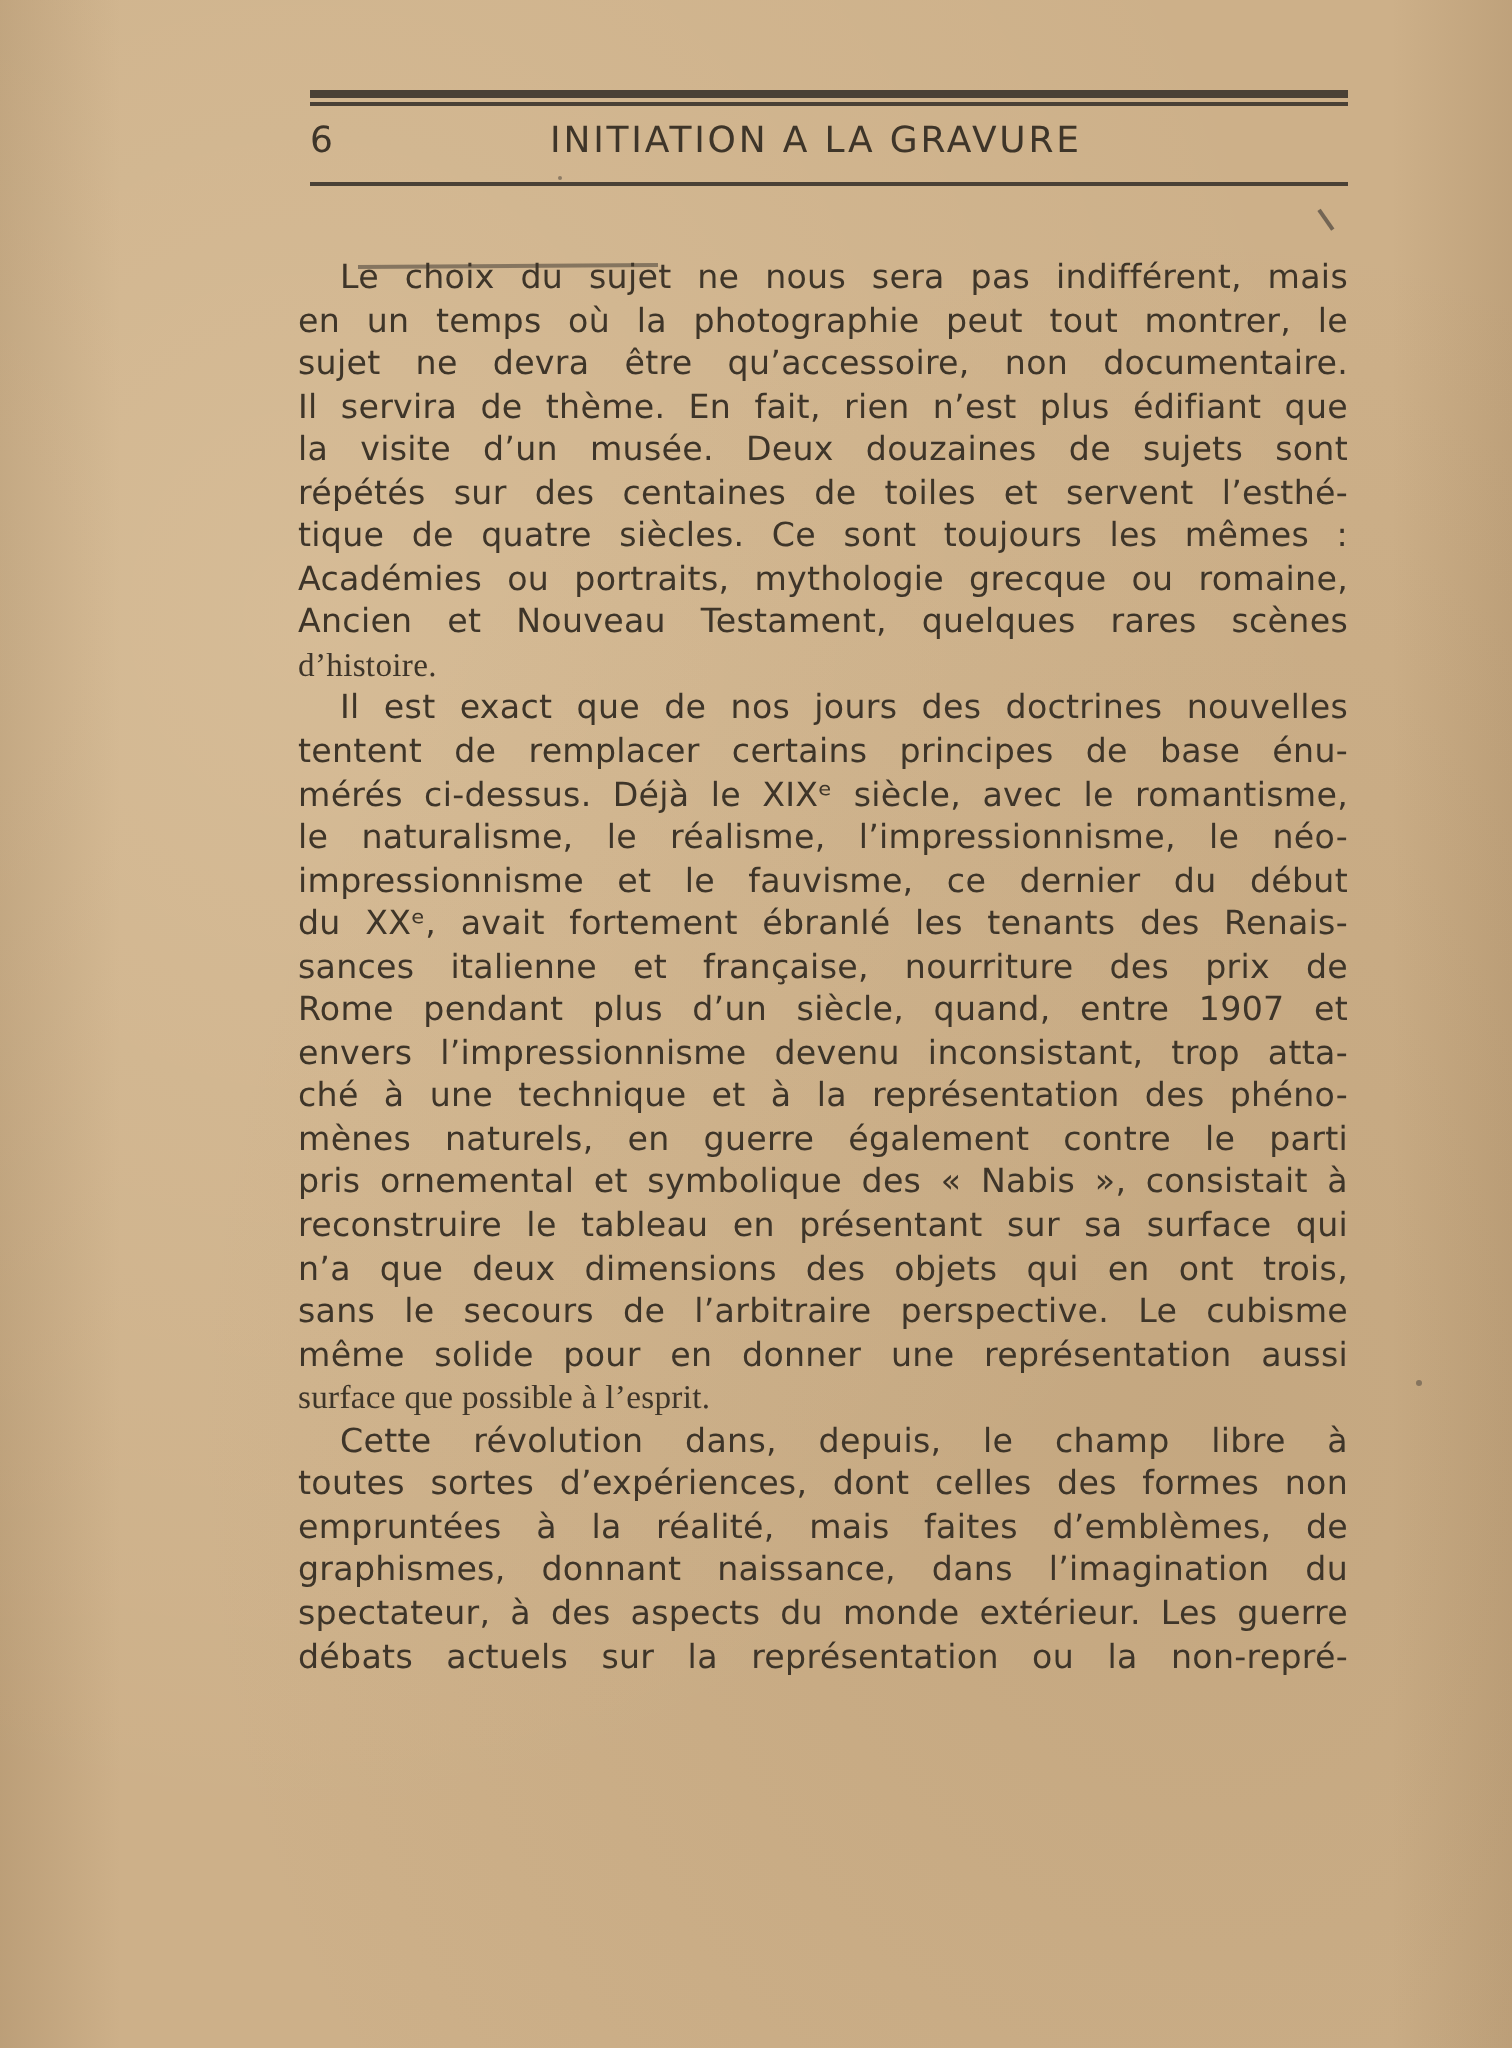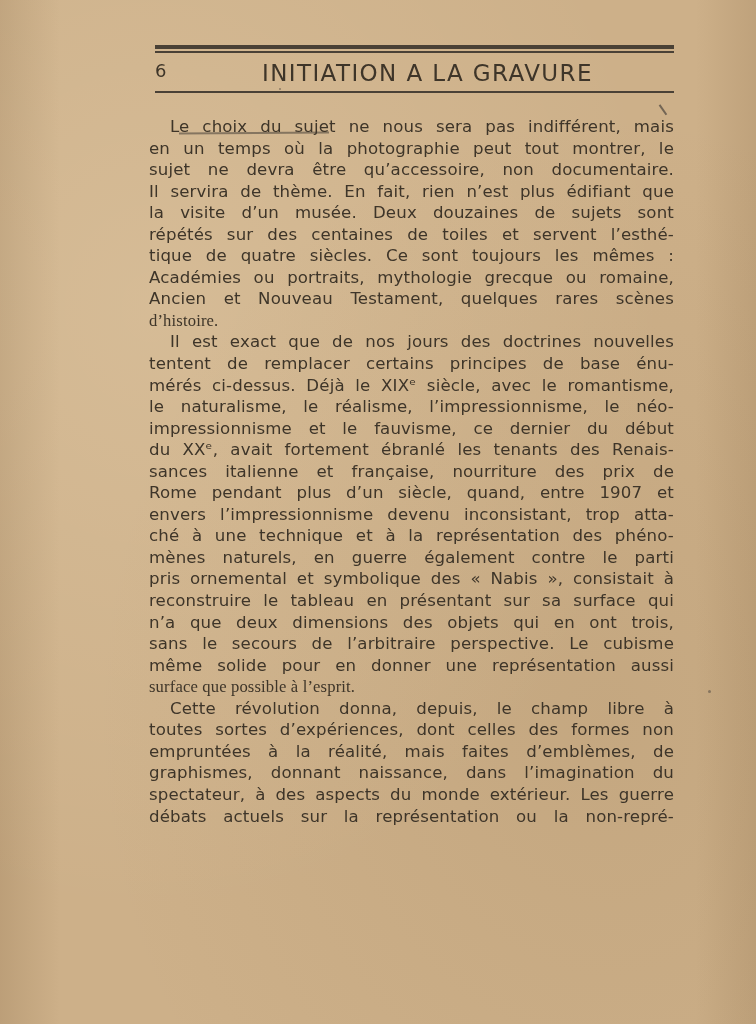--- a/index.html
+++ b/index.html
@@ -13,22 +13,22 @@
     position: relative;
     font-family: "DejaVu Sans", sans-serif;
     color: #3e3529;
   }
   .page { position: absolute; left: 155px; top: 0; width: 519px; height: 1024px; }
   .rule-thick { position: absolute; left: 0; right: 0; top: 45px; height: 4px; background: #4a4136; }
   .rule-thin-top { position: absolute; left: 0; right: 0; top: 51px; height: 1.5px; background: #4a4136; }
   .rule-bottom { position: absolute; left: 0; right: 0; top: 91px; height: 1.5px; background: #4a4136; }
   .running-head { position: absolute; left: 0; right: 0; top: 60px; height: 26px; }
   .page-number { position: absolute; left: 0; top: 0; font-size: 18px; letter-spacing: 0.5px; }
-  .running-title { position: absolute; left: 107px; top: 0; font-size: 23px; letter-spacing: 1.4px; }
-  .body-text { position: absolute; left: -6px; right: 0; top: 116px; }
+  .running-title { position: absolute; left: 120px; top: 0; font-size: 18px; letter-spacing: 1.4px; }
+  .body-text { position: absolute; left: -6px; right: 0; top: 128px; }
   .line {
     height: 21.55px; line-height: 21.55px; font-size: 16.6px;
     text-align: justify; text-align-last: justify; white-space: nowrap;
     letter-spacing: 0.15px;
   }
   .line.last { text-align-last: left; font-family: Liberation Serif, serif; }
   .line.indent { padding-left: 21px; }
   .underline-mark { position: absolute; left: 24px; top: 132px; width: 150px; height: 1.6px; background: #6b5f4f; opacity: 0.75; transform: rotate(-0.4deg); }
   .pencil-tick { position: absolute; left: 507px; top: 104px; width: 1.5px; height: 12px; background: #5d5347; transform: rotate(-35deg); opacity: 0.8; }
   .fleck { position: absolute; width: 3px; height: 3px; border-radius: 50%; background: #5d5347; opacity: 0.6; }
@@ -69,21 +69,21 @@
       <div class="line">Rome pendant plus d’un siècle, quand, entre 1907 et</div>
       <div class="line">envers l’impressionnisme devenu inconsistant, trop atta-</div>
       <div class="line">ché à une technique et à la représentation des phéno-</div>
       <div class="line">mènes naturels, en guerre également contre le parti</div>
       <div class="line">pris ornemental et symbolique des « Nabis », consistait à</div>
       <div class="line">reconstruire le tableau en présentant sur sa surface qui</div>
       <div class="line">n’a que deux dimensions des objets qui en ont trois,</div>
       <div class="line">sans le secours de l’arbitraire perspective. Le cubisme</div>
       <div class="line">même solide pour en donner une représentation aussi</div>
       <div class="line last">surface que possible à l’esprit.</div>
-      <div class="line indent">Cette révolution donna, depuis, le champ libre à</div>
+      <div class="line indent">Cette révolution dans, depuis, le champ libre à</div>
       <div class="line">toutes sortes d’expériences, dont celles des formes non</div>
       <div class="line">empruntées à la réalité, mais faites d’emblèmes, de</div>
       <div class="line">graphismes, donnant naissance, dans l’imagination du</div>
       <div class="line">spectateur, à des aspects du monde extérieur. Les guerre</div>
       <div class="line">débats actuels sur la représentation ou la non-repré-</div>
     </div>
 </div>
 
 <div class="fleck" style="left:708px; top:690px;"></div>
 <div class="fleck" style="left:279px; top:88px; width:2px; height:2px;"></div>

